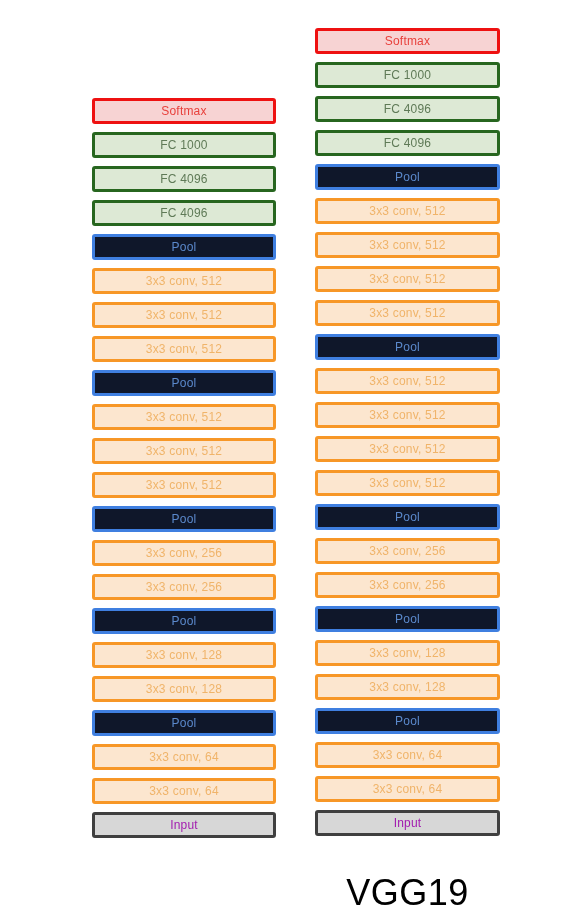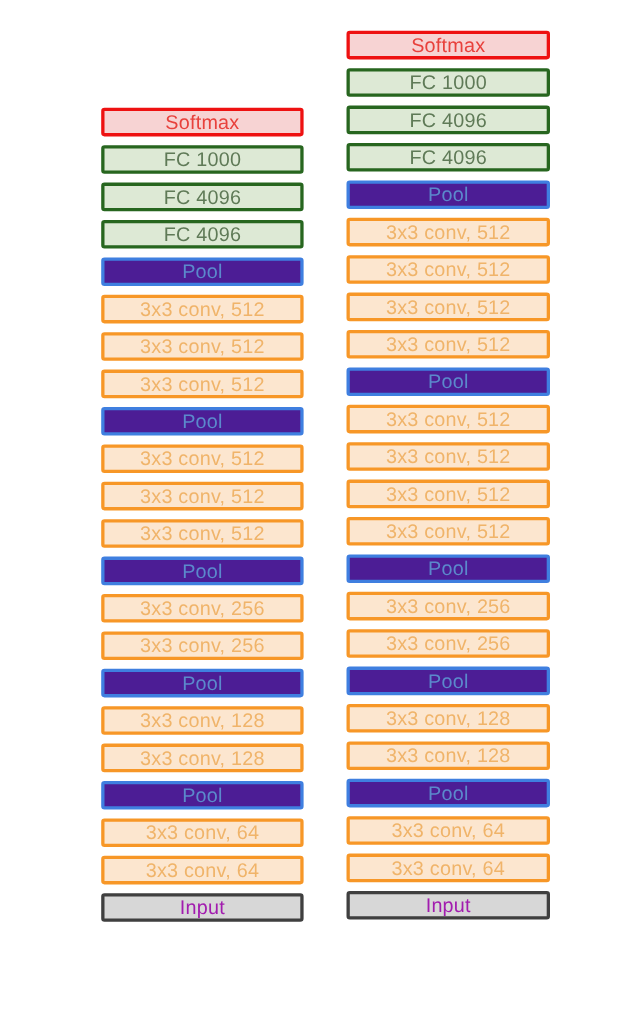--- a/index.html
+++ b/index.html
@@ -48,42 +48,42 @@
     border-style: solid;
     border-width: 3px;
     border-radius: 3px;
     display: flex;
     align-items: center;
     justify-content: center;
     line-height: 1;
   }
 
   .layer-label {
-    font-size: 18px;
+    font-size: 12px;
     letter-spacing: 0.2px;
     white-space: nowrap;
   }
 
   
   .type-softmax {
     border-color: #ee1111;
     background: #f7d3d3;
   }
   .type-softmax .layer-label { color: #e8413c; }
 
   .type-fc {
     border-color: #27661f;
     background: #dde9d5;
     text-align: right;
   }
   .type-fc .layer-label { color: #5f7a57; }
 
   .type-pool {
     border-color: #3f7fe0;
-    background: #4c1d95;
+    background: #0f172a;
   }
   .type-pool .layer-label { color: #5b89cc; }
 
   .type-conv {
     border-color: #f79727;
     background: #fce6cf;
   }
   .type-conv .layer-label { color: #f0b46a; }
 
   .type-input {
@@ -254,14 +254,15 @@
       </div>
       <div class="layer-box type-conv">
         <span class="layer-label">3x3 conv, 64</span>
       </div>
       <div class="layer-box type-input">
         <span class="layer-label">Input</span>
       </div>
     </div>
 
 
+  <div class="caption" id="caption-vgg19">VGG19</div>
 
 </div>
 
 </body></html>

